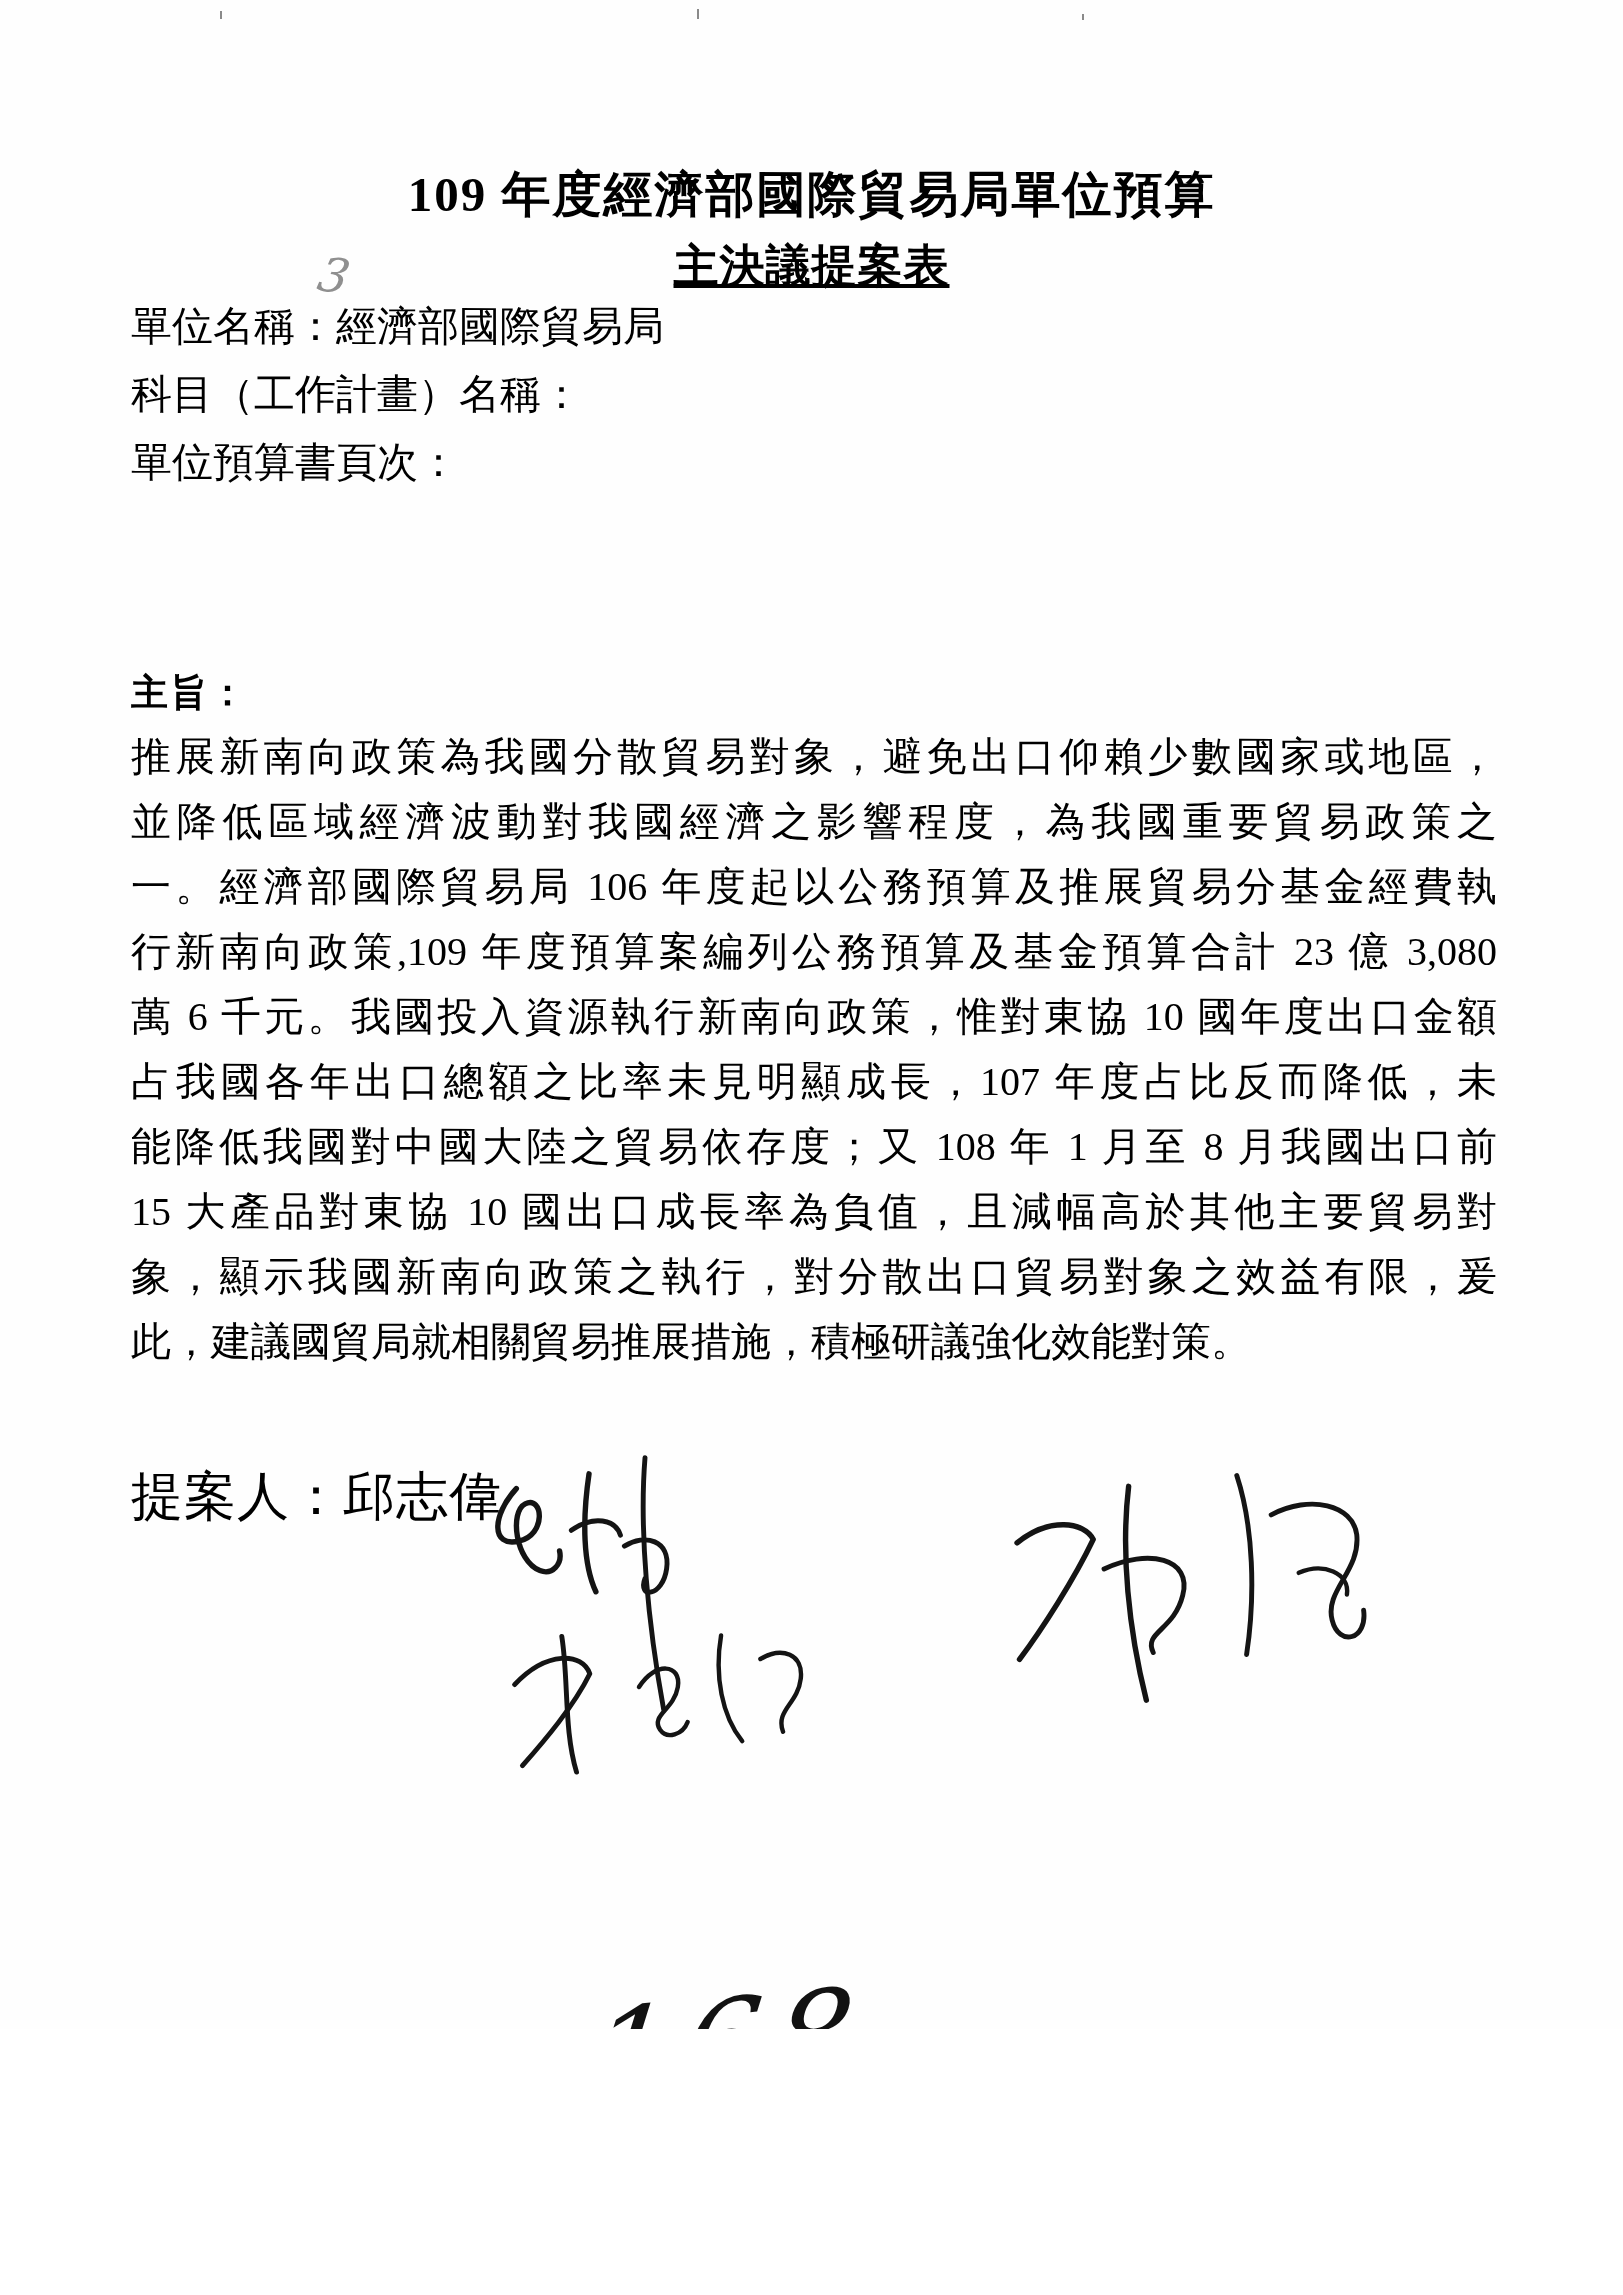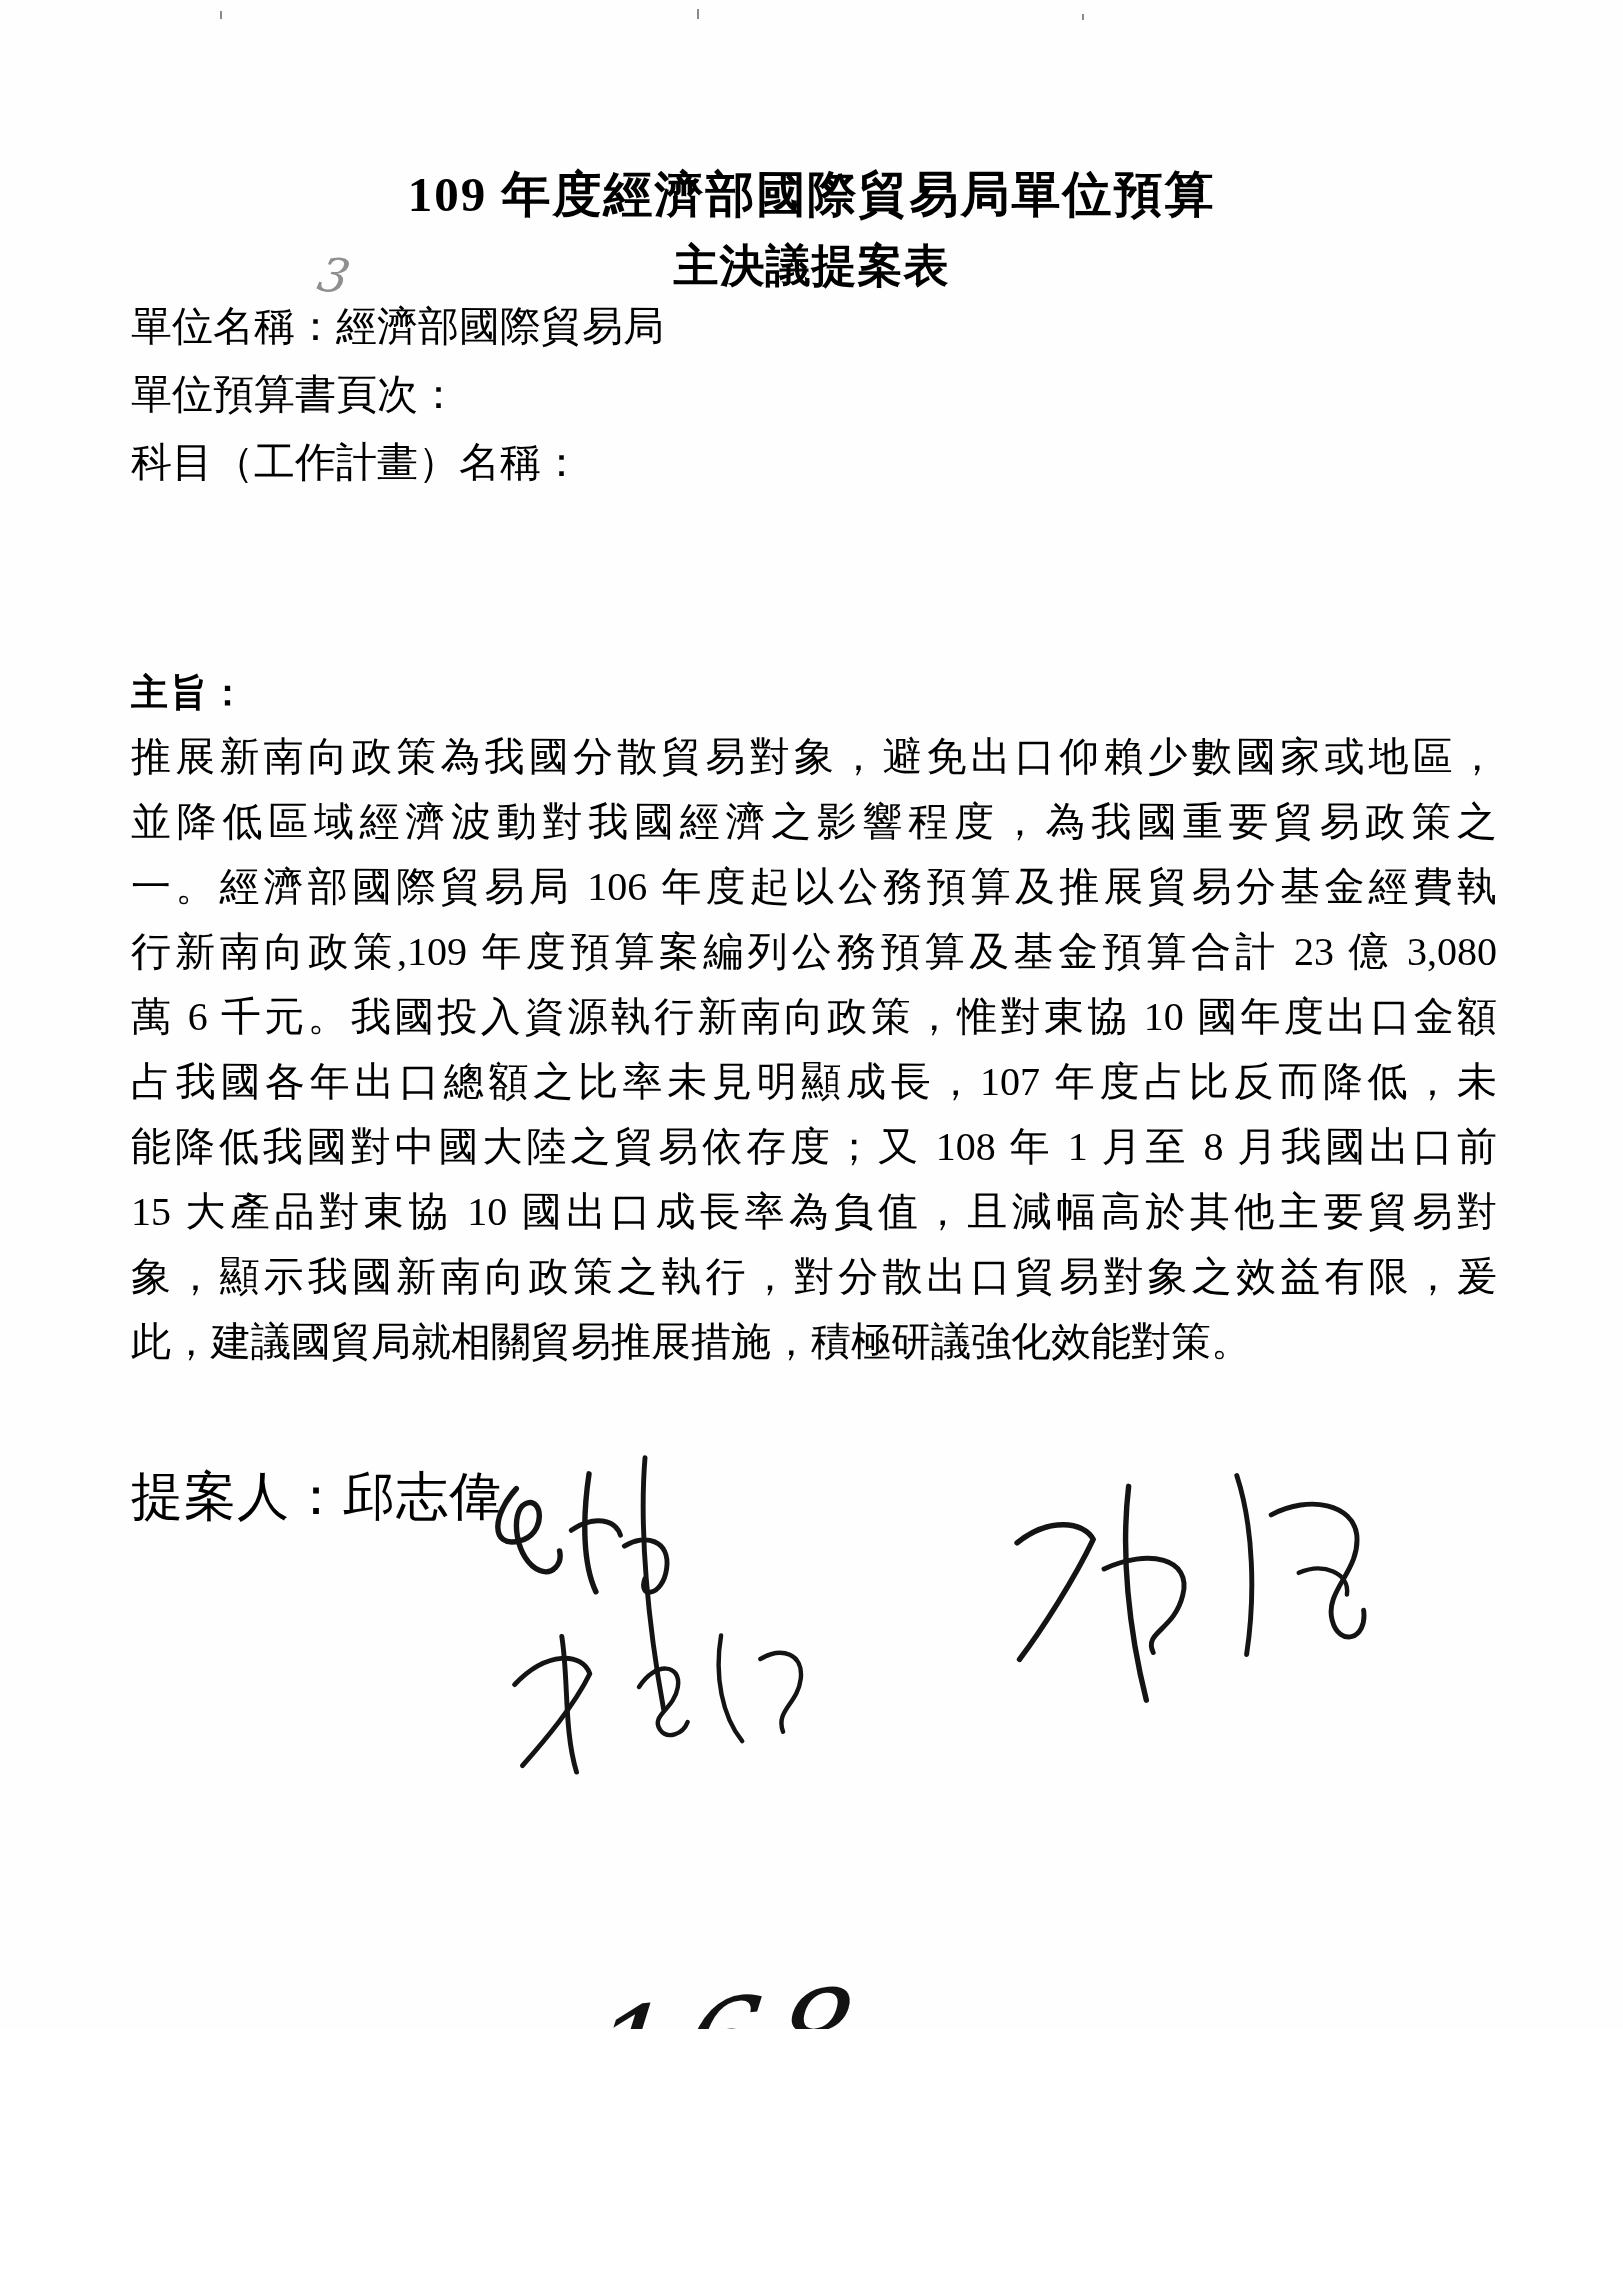--- a/index.html
+++ b/index.html
@@ -28,20 +28,21 @@
   }
   .doc-subtitle {
     position: absolute;
     top: 236px;
     left: 0;
     width: 100%;
     text-align: center;
     font-size: 45px;
     font-weight: 700;
     letter-spacing: 1px;
+    text-decoration: underline;
   }
   .fields {
     position: absolute;
     left: 131px;
     top: 292px;
     width: 1386px;
     font-size: 41px;
     line-height: 68px;
   }
   .field-line { white-space: pre-wrap; }
@@ -120,22 +121,22 @@
 
 <div class="page">
 
   <div class="doc-title">109 年度經濟部國際貿易局單位預算</div>
   <div class="doc-subtitle">主決議提案表</div>
 
   <div class="hw hw-3">3</div>
 
   <div class="fields">
     <div class="field-line"><span>單位名稱：</span><span>經濟部國際貿易局</span></div>
+    <div class="field-line"><span>科目（工作計畫）名稱：</span><span></span></div>
     <div class="field-line"><span>單位預算書頁次：</span><span></span></div>
-    <div class="field-line"><span>科目（工作計畫）名稱：</span><span></span></div>
   </div>
 
   <div class="subject-heading">主旨：</div>
 
   <div class="body-text">
     <div class="body-line">推展新南向政策為我國分散貿易對象，避免出口仰賴少數國家或地區，</div>
     <div class="body-line">並降低區域經濟波動對我國經濟之影響程度，為我國重要貿易政策之</div>
     <div class="body-line">一。經濟部國際貿易局 106 年度起以公務預算及推展貿易分基金經費執</div>
     <div class="body-line">行新南向政策,109 年度預算案編列公務預算及基金預算合計 23 億 3,080</div>
     <div class="body-line">萬 6 千元。我國投入資源執行新南向政策，惟對東協 10 國年度出口金額</div>

